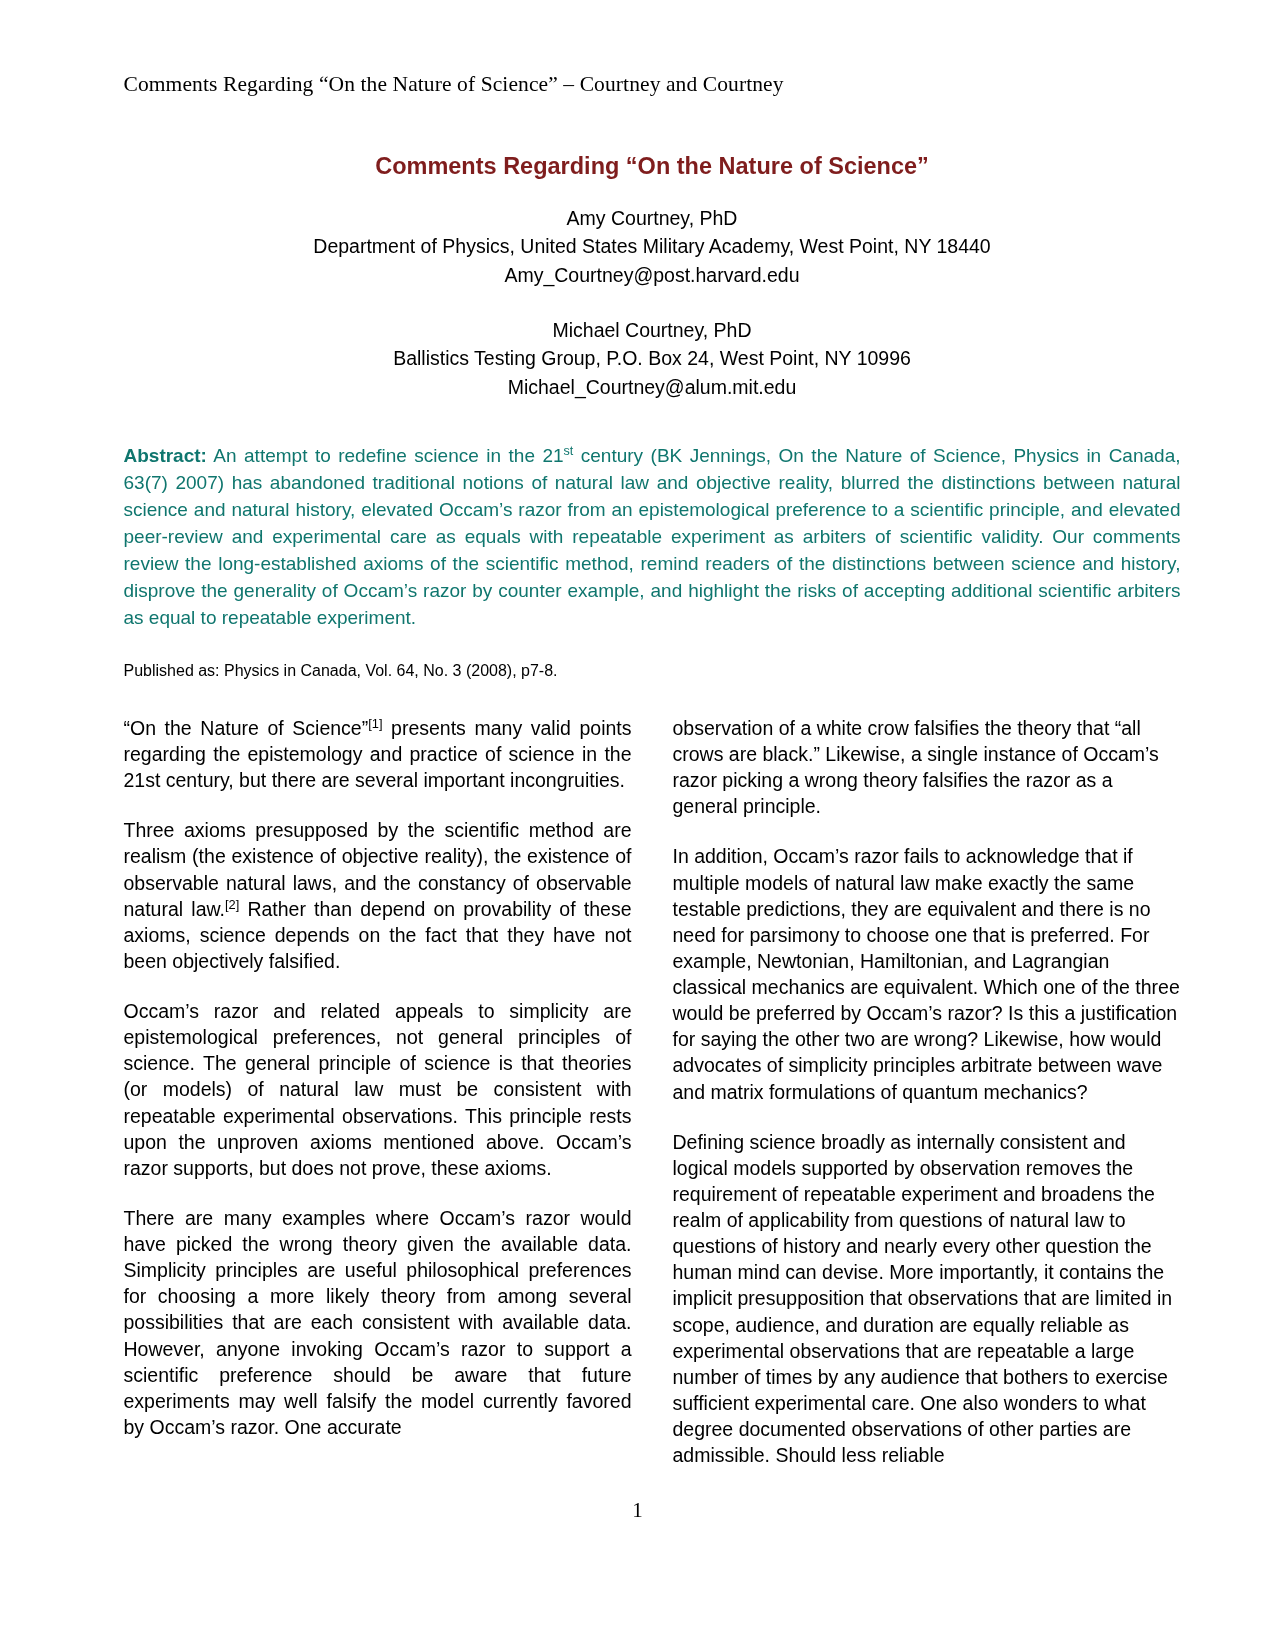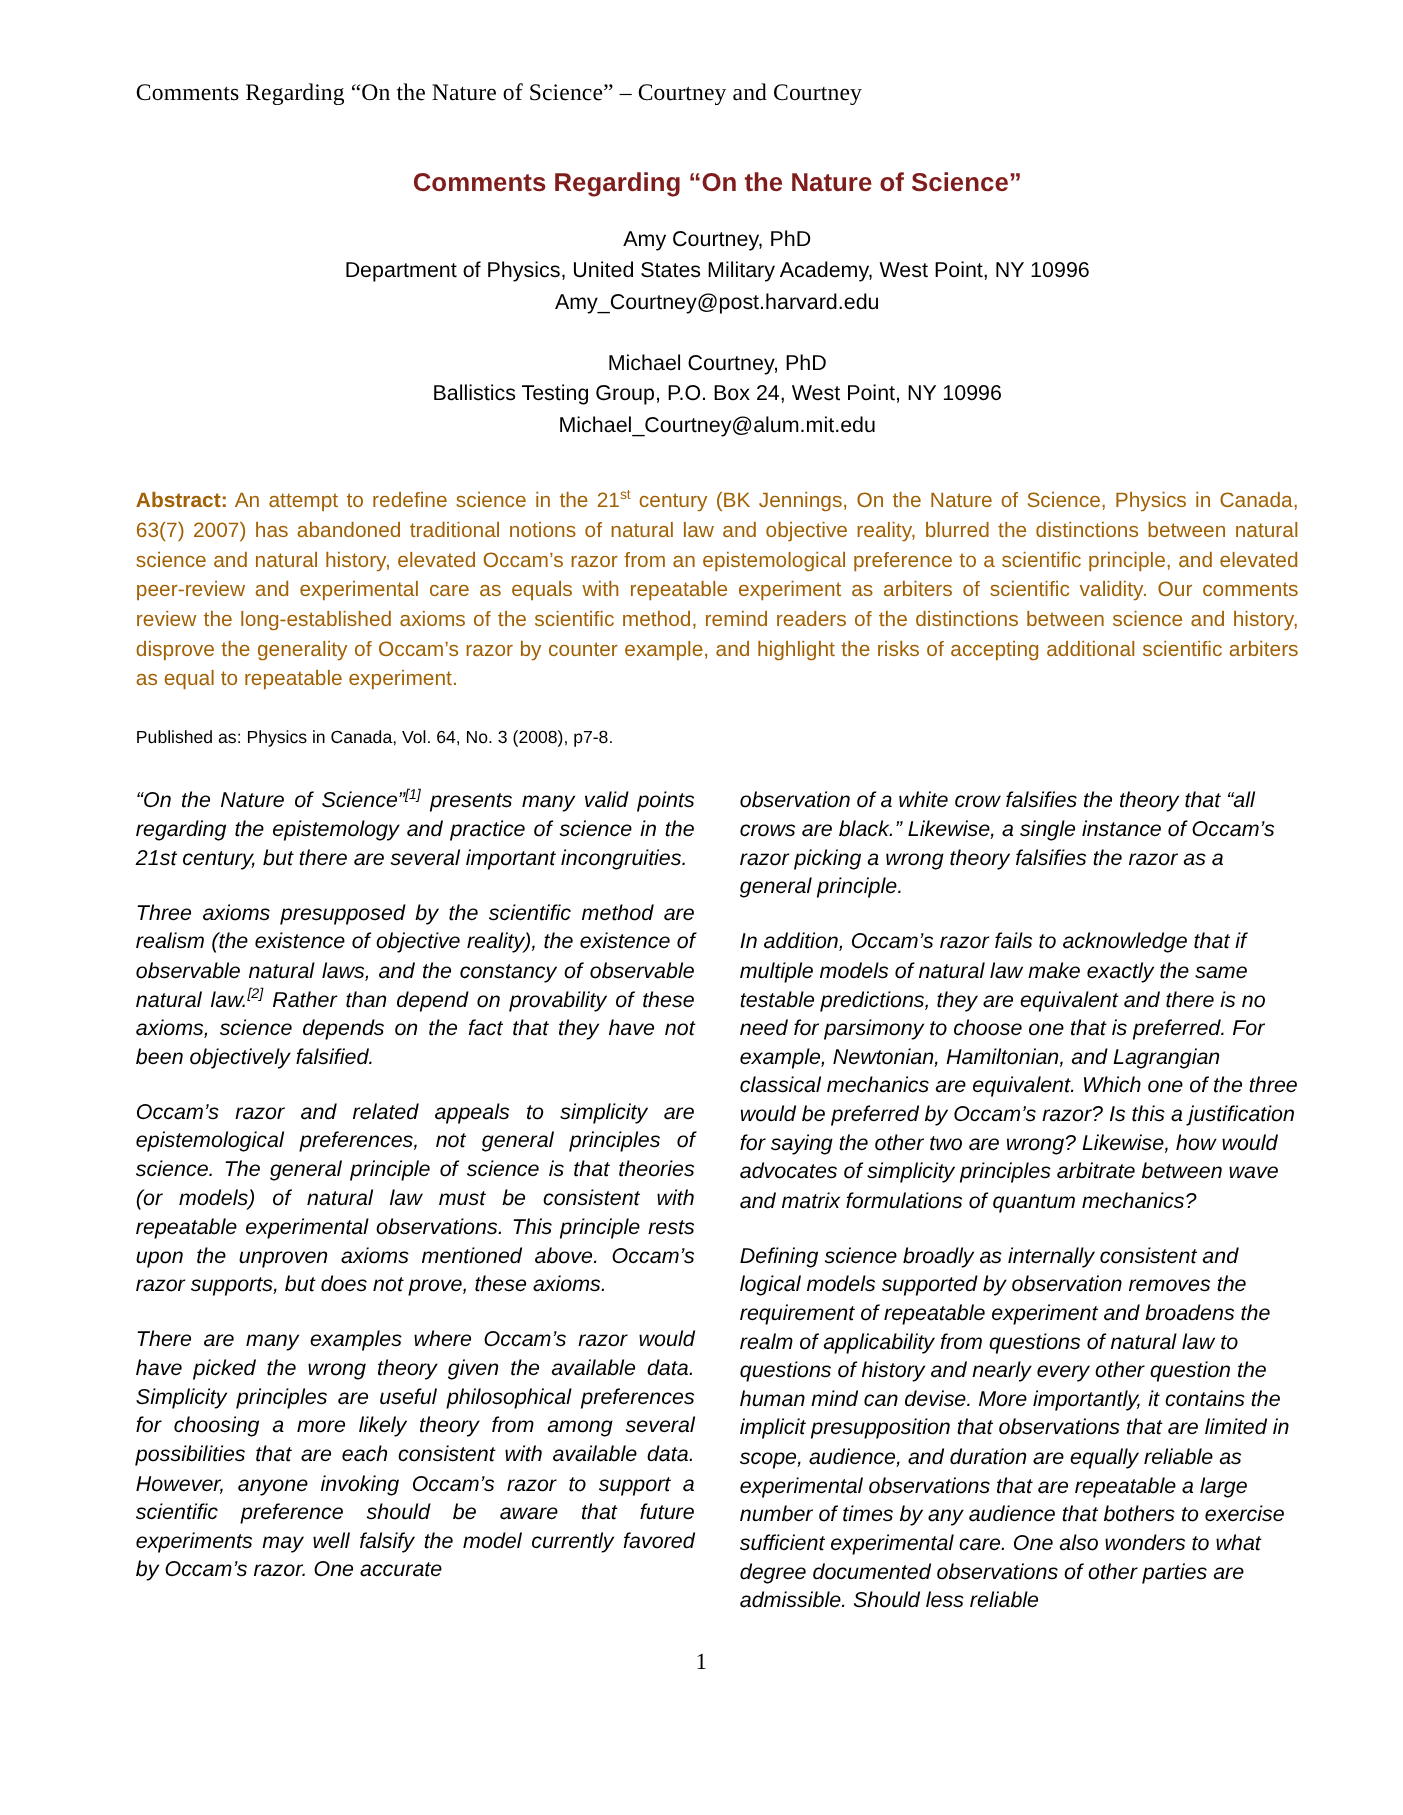--- a/index.html
+++ b/index.html
@@ -56,21 +56,21 @@
     line-height: 1.45;
   }
   .author-block.first { margin-top: 23px; }
   .author-block.second { margin-top: 27px; }
   .author-line { display: block; }
 
   
   .abstract {
     font-family: "Liberation Sans", sans-serif;
     font-size: 19px;
-    color: #a16207;
+    color: #0f766e;
     text-align: justify;
     line-height: 1.42;
     margin-top: 42px;
   }
   .abstract .lead {
     font-weight: bold;
   }
   sup {
     font-size: 0.66em;
     vertical-align: super;
@@ -97,21 +97,20 @@
     font-family: "Liberation Sans", sans-serif;
     font-size: 19.5px;
     color: #000;
     line-height: 1.34;
   }
   .column.left { text-align: justify; }
   .column.right { text-align: left; }
 
   .column p {
     margin: 0 0 24px 0;
-    font-style: italic;
   }
   .column p:last-child { margin-bottom: 0; }
 
   
   .page-number {
     position: absolute;
     left: 0;
     right: 0;
     top: 1498px;
     text-align: center;
@@ -126,21 +125,21 @@
 <div class="page">
 
   <div class="content">
 
     <div class="running-header">Comments Regarding “On the Nature of Science” – Courtney and Courtney</div>
 
     <h1 class="doc-title">Comments Regarding “On the Nature of Science”</h1>
 
     <div class="author-block first">
       <span class="author-line">Amy Courtney, PhD</span>
-      <span class="author-line">Department of Physics, United States Military Academy, West Point, NY 10996</span>
+      <span class="author-line">Department of Physics, United States Military Academy, West Point, NY 18440</span>
       <span class="author-line">Amy_Courtney@post.harvard.edu</span>
     </div>
 
     <div class="author-block second">
       <span class="author-line">Michael Courtney, PhD</span>
       <span class="author-line">Ballistics Testing Group, P.O. Box 24, West Point, NY 10996</span>
       <span class="author-line">Michael_Courtney@alum.mit.edu</span>
     </div>
 
     <div class="abstract"><span class="lead">Abstract:</span><span> An attempt to redefine science in the 21</span><sup>st</sup><span> century (BK Jennings, On the Nature of Science, Physics in Canada, 63(7) 2007) has abandoned traditional notions of natural law and objective reality, blurred the distinctions between natural science and natural history, elevated Occam’s razor from an epistemological preference to a scientific principle, and elevated peer-review and experimental care as equals with repeatable experiment as arbiters of scientific validity.  Our comments review the long-established axioms of the scientific method, remind readers of the distinctions between science and history, disprove the generality of Occam’s razor by counter example, and highlight the risks of accepting additional scientific arbiters as equal to repeatable experiment.</span></div>

